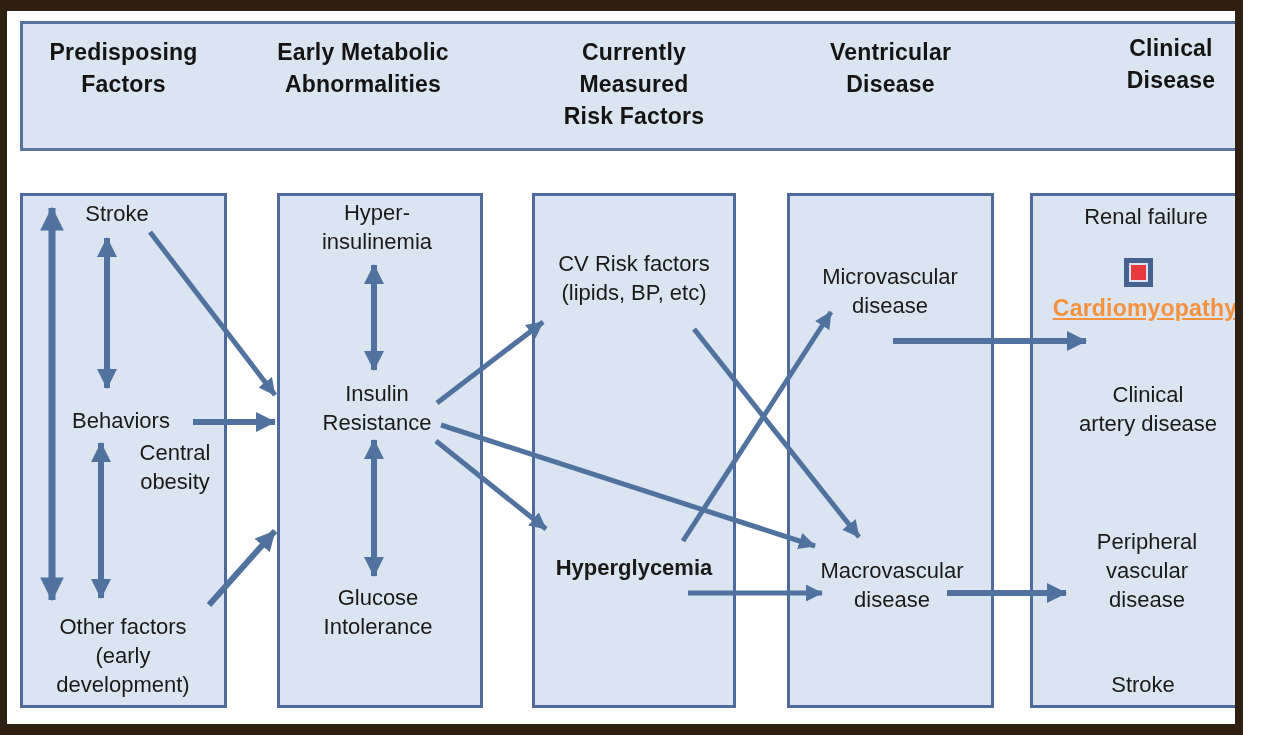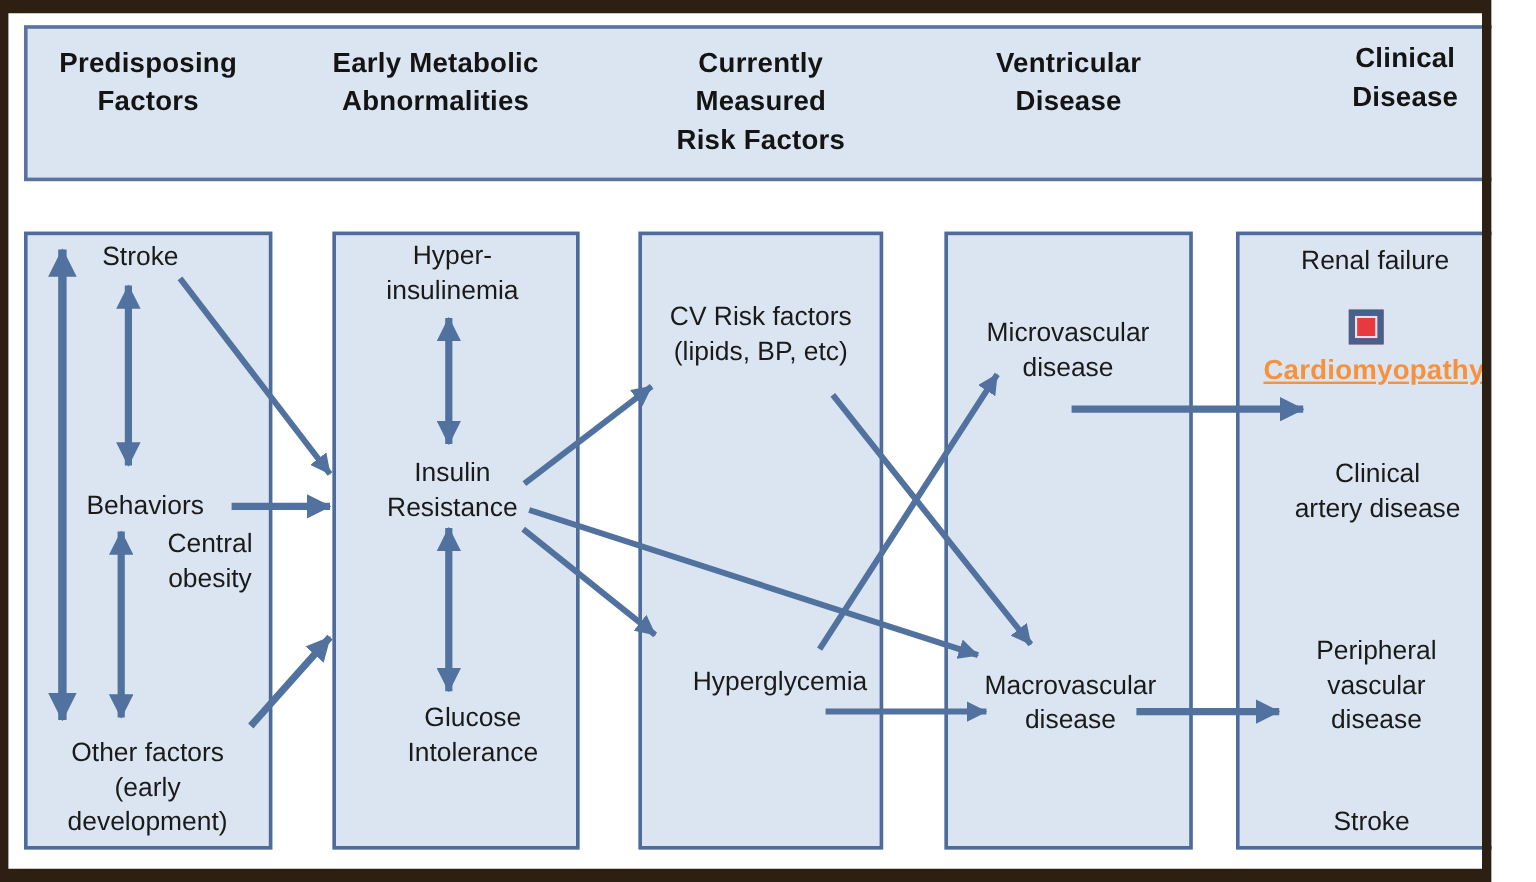--- a/index.html
+++ b/index.html
@@ -122,29 +122,29 @@
         <div>development)</div>
       </div>
       <div class="node" style="left: 267px; top: 198px;">
         <div>Hyper-</div>
         <div>insulinemia</div>
       </div>
       <div class="node" style="left: 267px; top: 379px;">
         <div>Insulin</div>
         <div>Resistance</div>
       </div>
-      <div class="node" style="left: 284px; top: 583px;">
+      <div class="node" style="left: 268px; top: 583px;">
         <div>Glucose</div>
         <div>Intolerance</div>
       </div>
       <div class="node" style="left: 524px; top: 249px;">
         <div>CV Risk factors</div>
         <div>(lipids, BP, etc)</div>
       </div>
-      <div class="node" style="left: 540px; top: 553px;">
+      <div class="node" style="left: 524px; top: 553px; font-weight: bold;">
         <div>Hyperglycemia</div>
       </div>
       <div class="node" style="left: 780px; top: 262px;">
         <div>Microvascular</div>
         <div>disease</div>
       </div>
       <div class="node" style="left: 782px; top: 556px;">
         <div>Macrovascular</div>
         <div>disease</div>
       </div>

